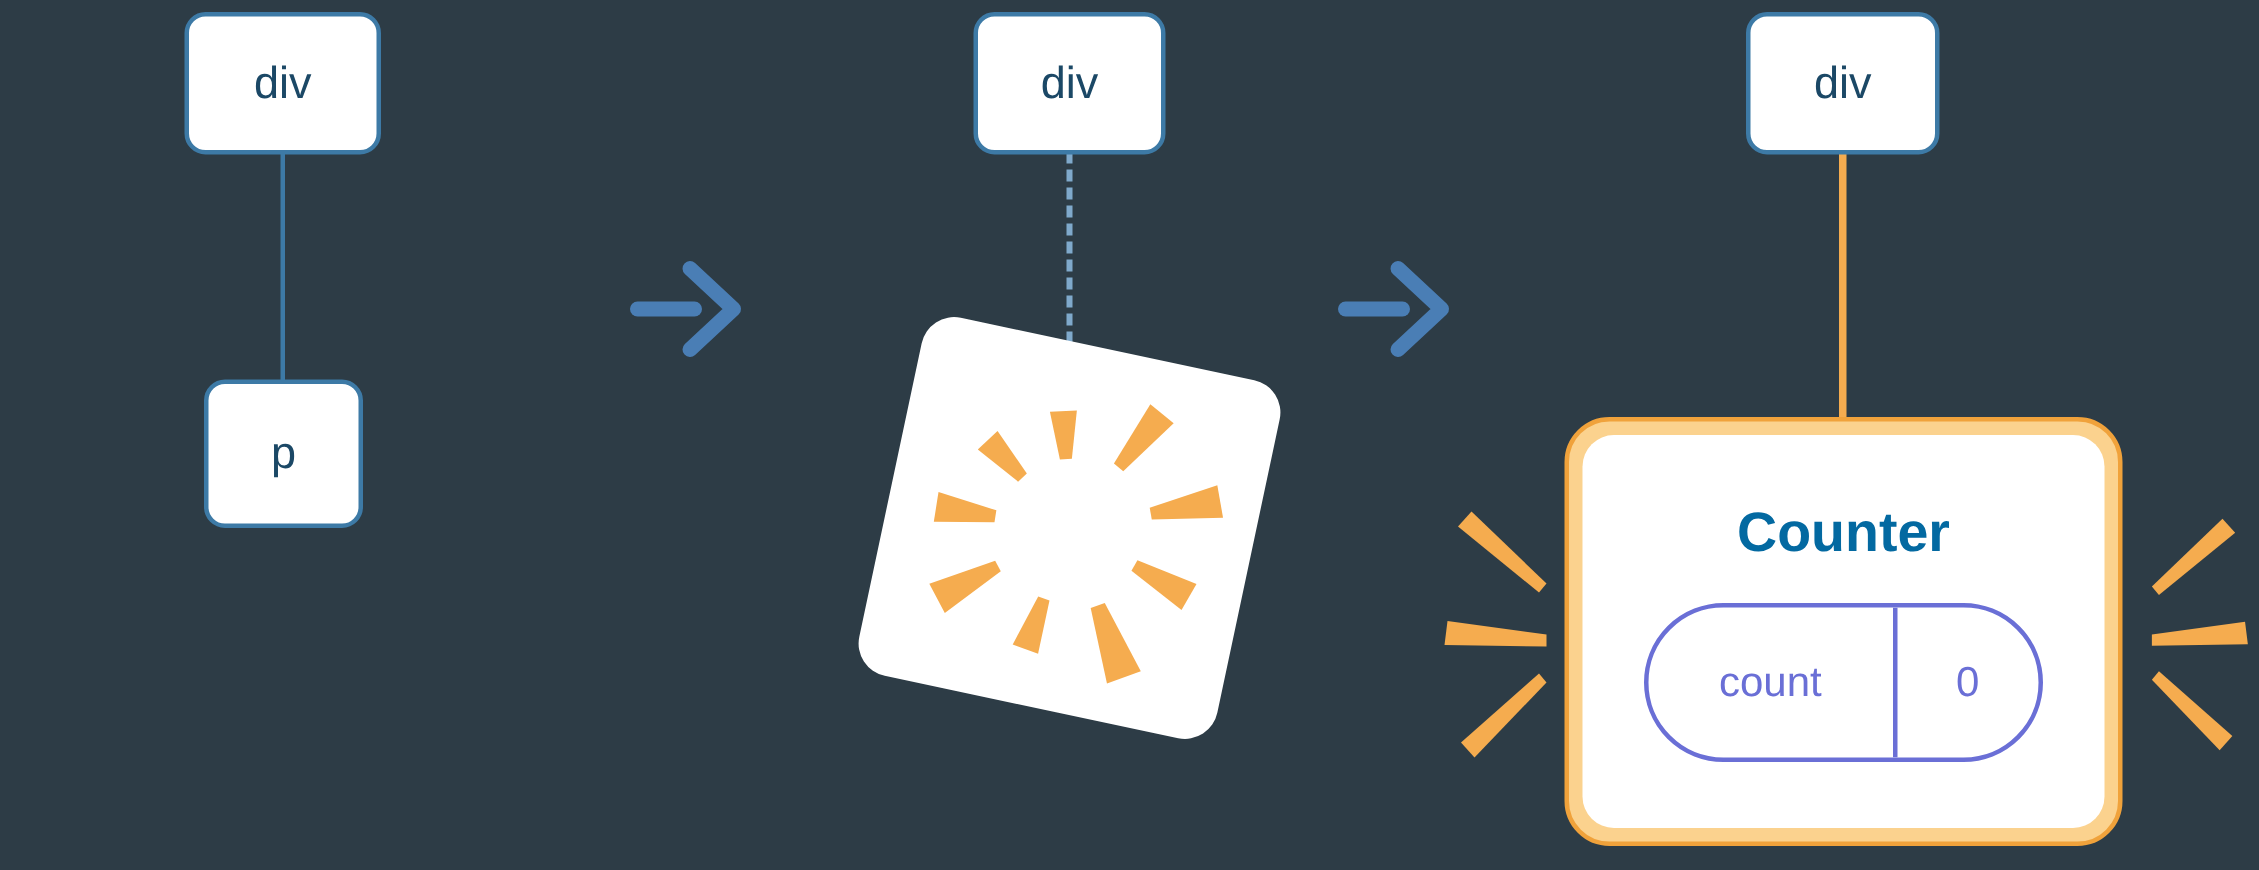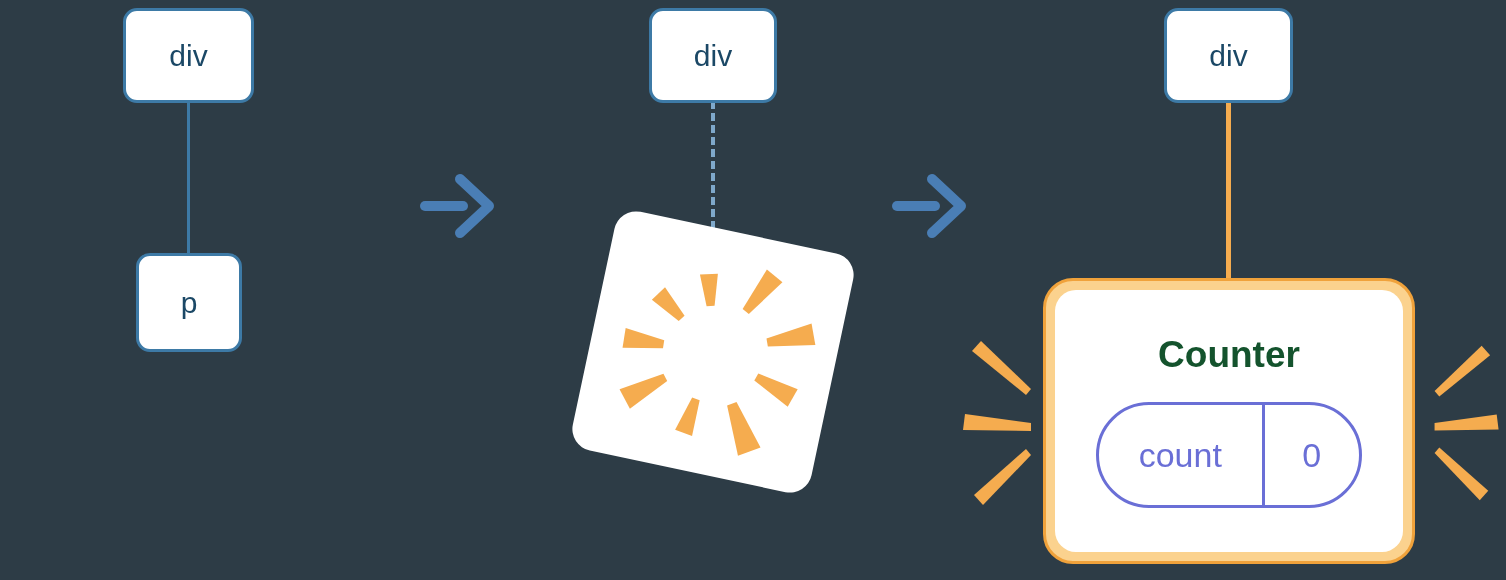--- a/index.html
+++ b/index.html
@@ -26,25 +26,25 @@
   .counter-outer {
     position: absolute; left: 1043px; top: 278px; width: 372px; height: 286px;
     background: #fbd28e; border: 3px solid #f0a23b; border-radius: 30px;
     box-sizing: border-box; padding: 9px;
   }
   .counter-inner {
     width: 100%; height: 100%; background: #ffffff; border-radius: 21px;
     display: flex; flex-direction: column; align-items: center; justify-content: center;
     gap: 26px; box-sizing: border-box;
   }
-  .counter-title { font-size: 37px; font-weight: 600; color: #14532d; }
+  .counter-title { font-size: 37px; font-weight: 600; color: #0369a1; }
   .state-pill {
     width: 266px; height: 106px; border: 3px solid #6a6fd6; border-radius: 60px;
     display: flex; box-sizing: border-box; overflow: hidden;
-    color: #6a6fd6; font-size: 34px;
+    color: #6a6fd6; font-size: 28px;
   }
   .state-key { flex: 1.72; display: flex; align-items: center; justify-content: center; }
   .state-divider { width: 3px; background: #6a6fd6; }
   .state-value { flex: 1; display: flex; align-items: center; justify-content: center; }
   .sparkle { position: absolute; }
 </style>
 </head>
 <body>
 
 <div class="canvas">

